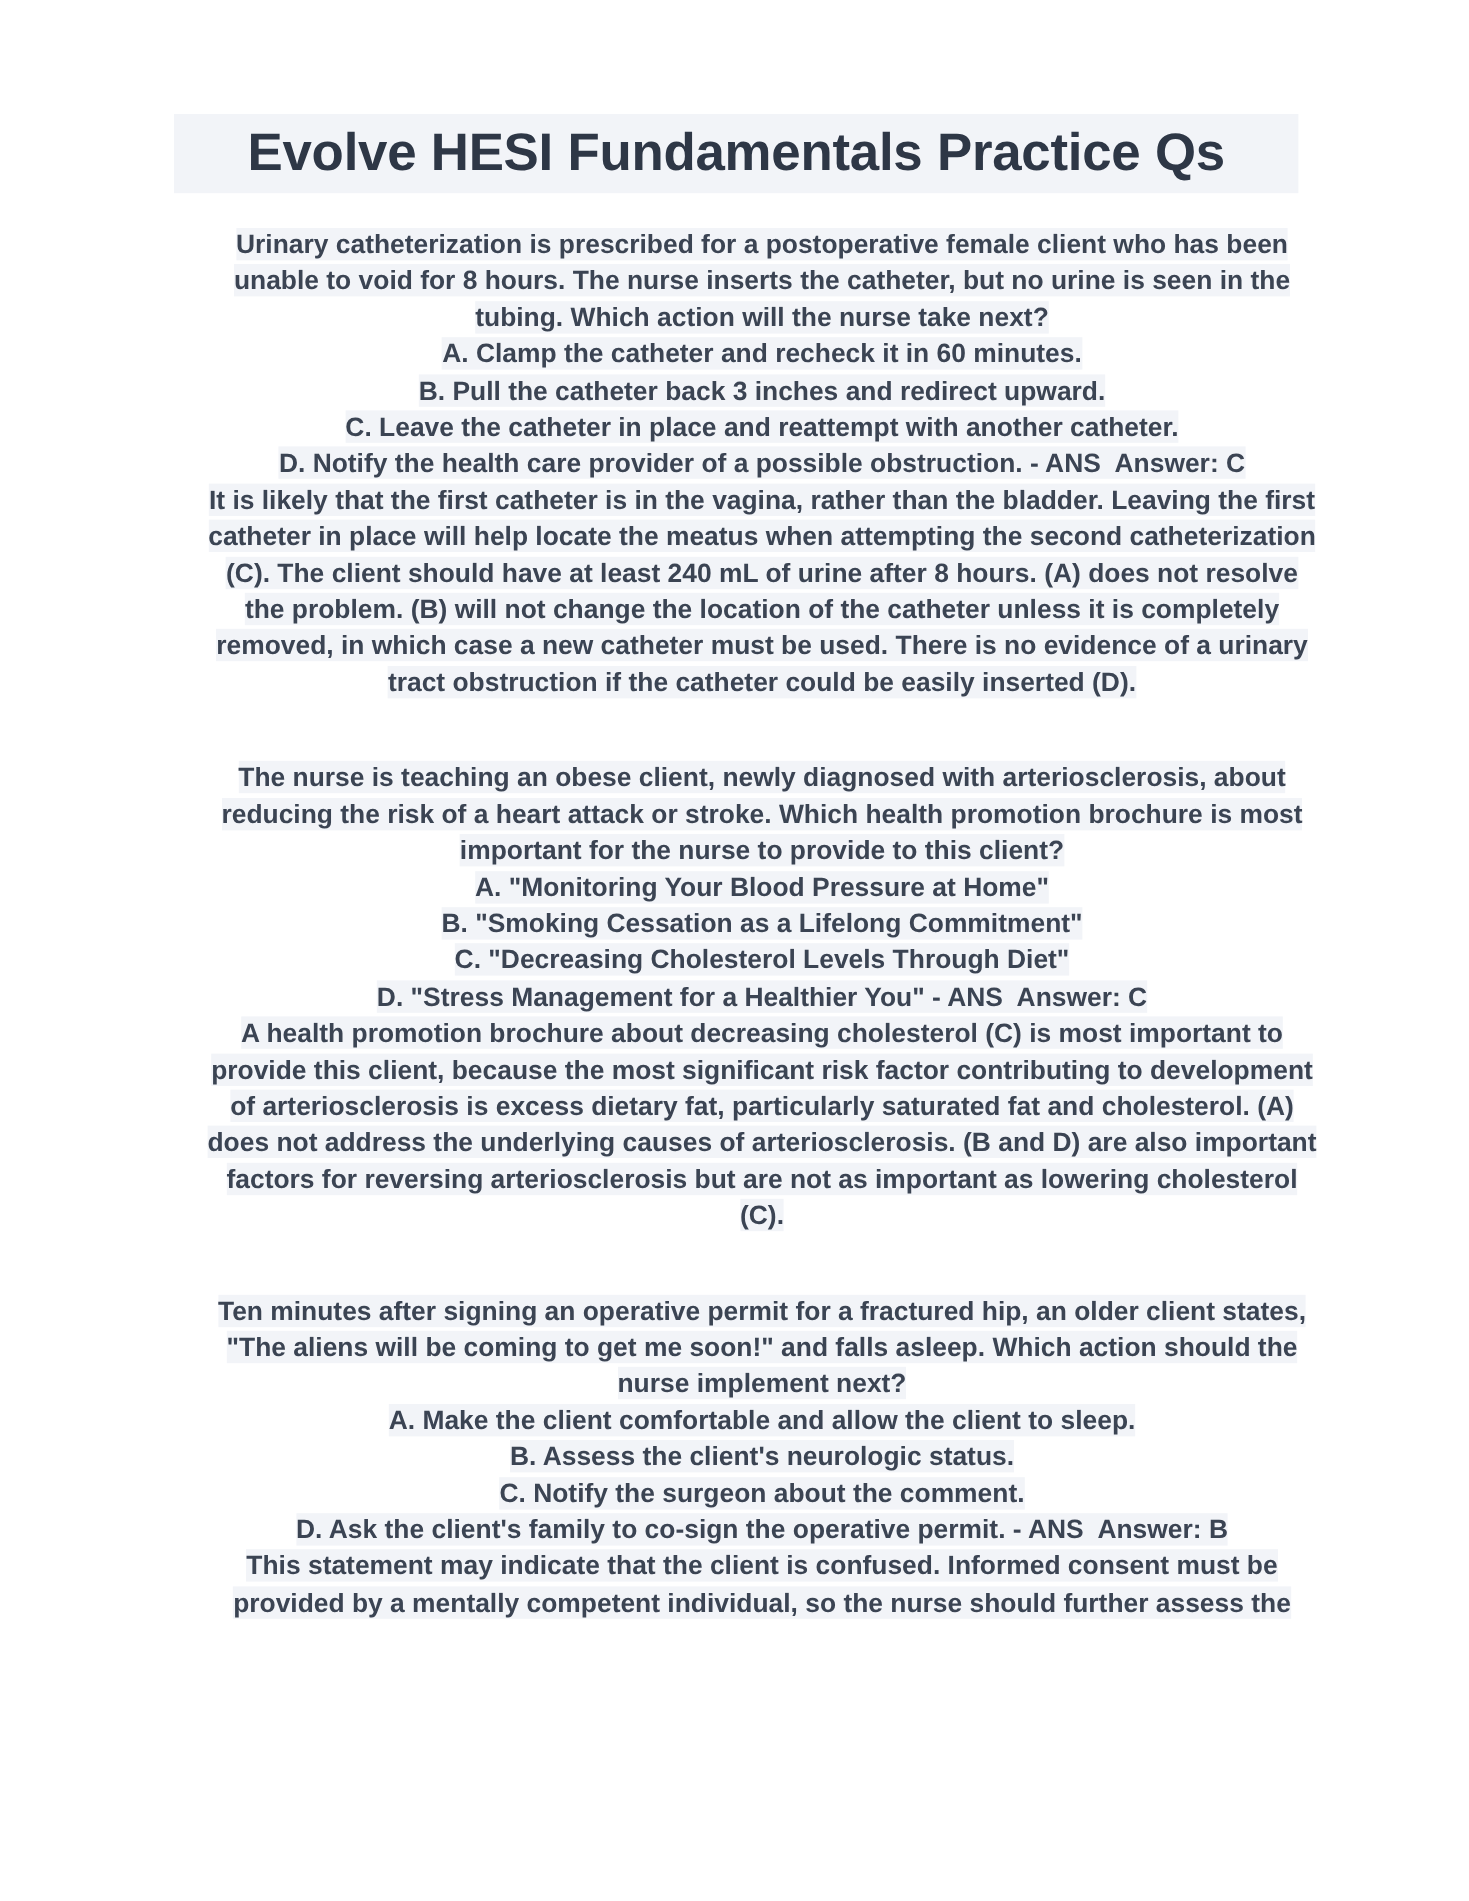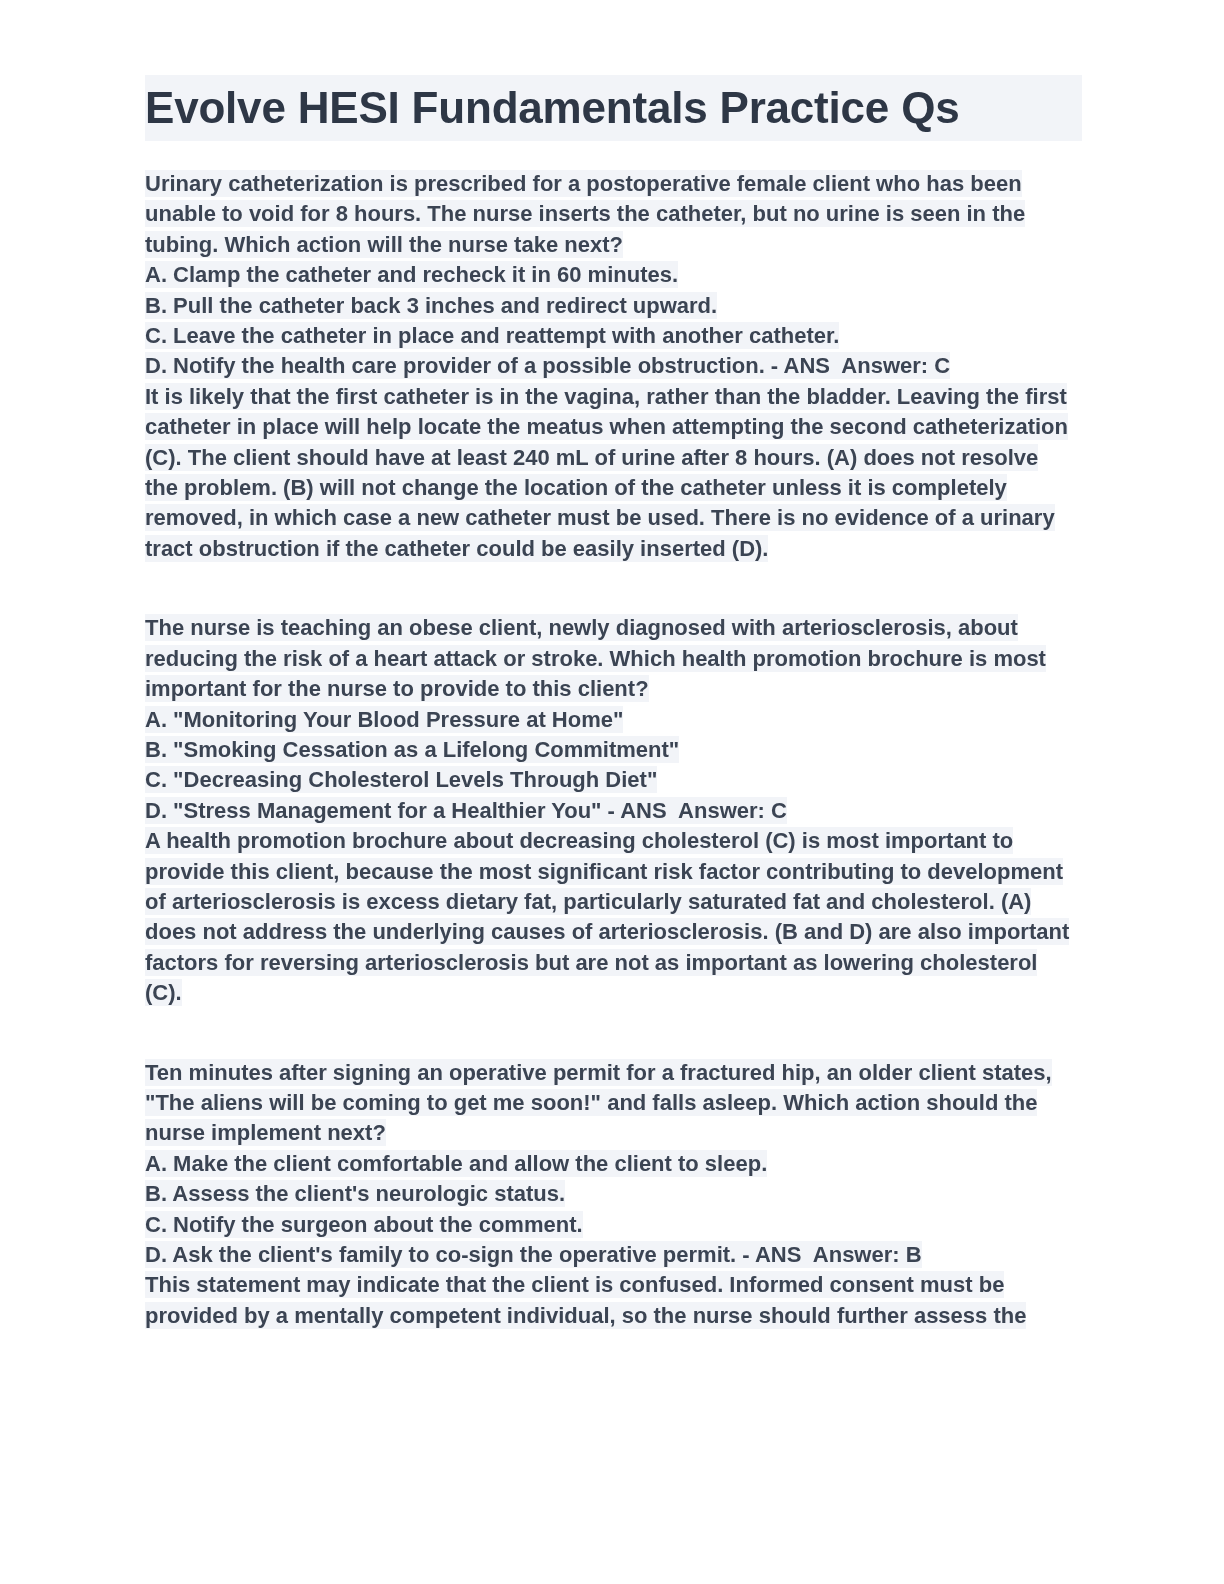--- a/index.html
+++ b/index.html
@@ -11,21 +11,22 @@
     width: 1224px;
     height: 1584px;
     overflow: hidden;
     font-family: "Liberation Sans", sans-serif;
     background: var(--page-bg, #ffffff);
   }
   .page {
     box-sizing: border-box;
     width: 1156px;
     height: 1584px;
-    padding: 75px 100px 0 145px;
+    padding: 95px 100px 0 145px;
+    text-align: center;
   }
   .doc-title {
     box-sizing: border-box;
     width: 937px;
     margin: 0 0 28px 0;
     font-size: 44px;
     font-weight: bold;
     line-height: 66px;
     letter-spacing: -0.2px;
     color: var(--title-color, #2e3746);

